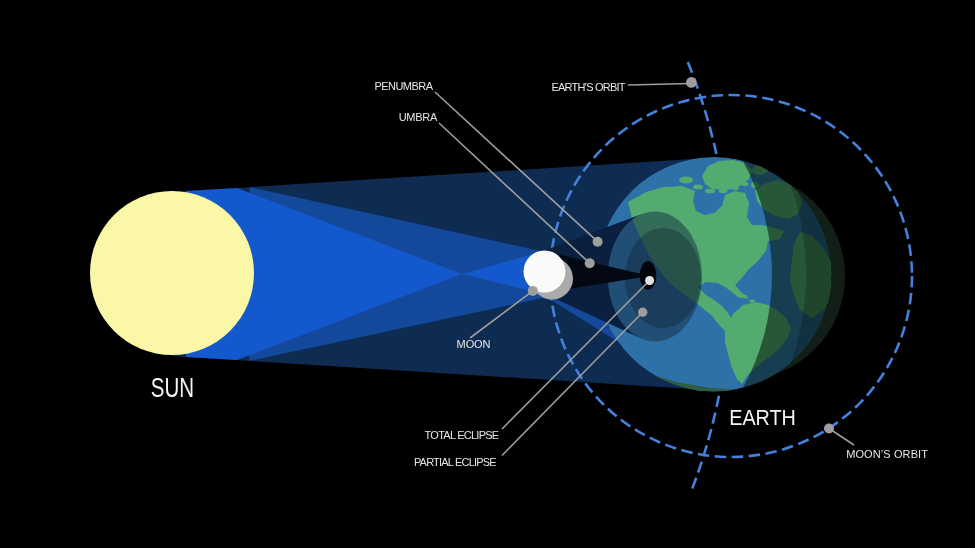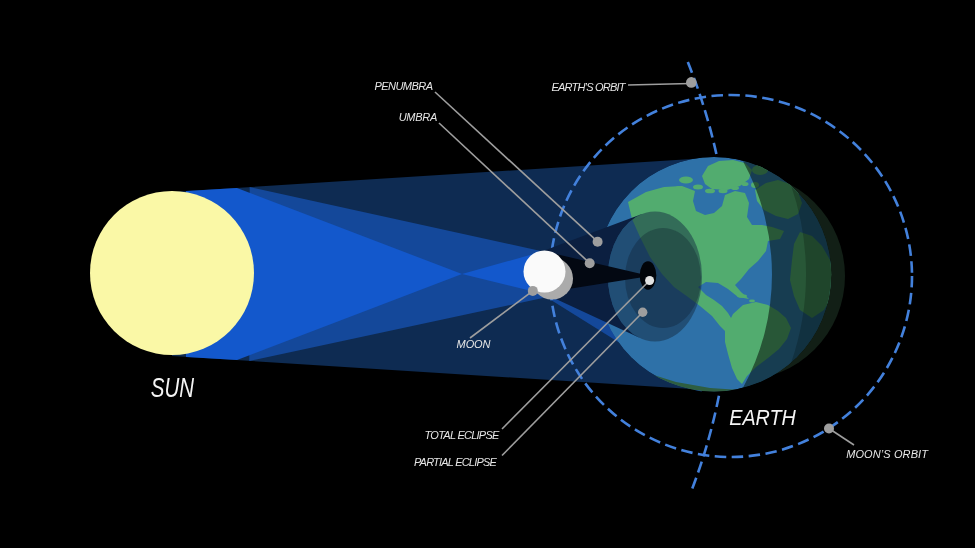--- a/index.html
+++ b/index.html
@@ -1,17 +1,17 @@
 <!DOCTYPE html>
 <html><head>
 <meta charset="utf-8">
 <style>
   html,body{margin:0;padding:0;background:#000;}
   .stage{position:relative;width:975px;height:548px;background:#0f766e;overflow:hidden;
-    font-family:"Liberation Sans", sans-serif;font-style:italic;}
+    font-family:"Liberation Sans", sans-serif;}
   svg{position:absolute;left:0;top:0;}
 </style>
 </head>
 <body>
 <div class="stage">
 <svg width="975" height="548" viewBox="0 0 975 548">
   <rect x="0" y="0" width="975" height="548" fill="#000000"></rect>
 
   <polygon points="172,192 715,157.5 715,390.5 172,356" fill="#0E2B52"></polygon>
   <polygon points="249.7,187.1 650,275 249.3,360.9" fill="#14489A"></polygon>

